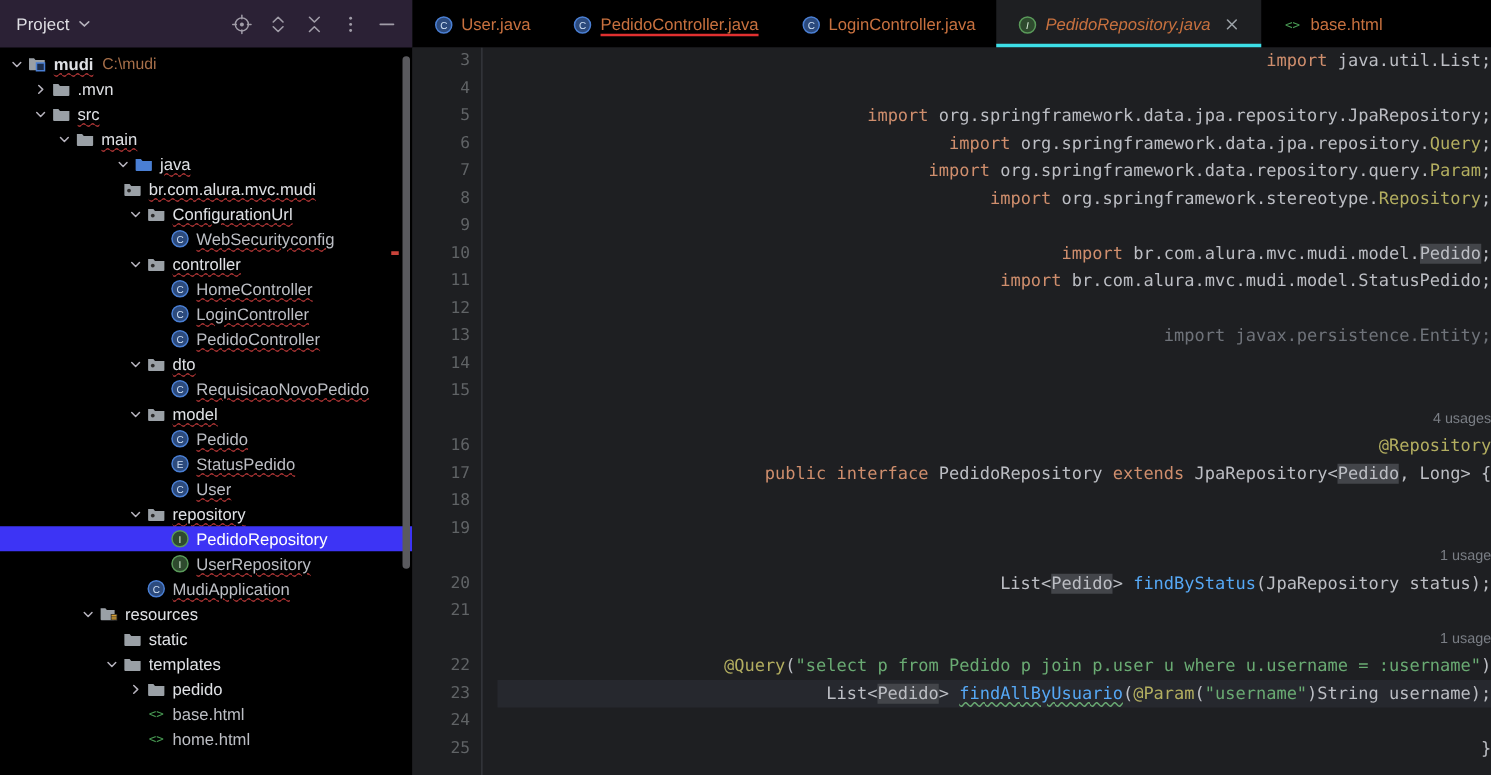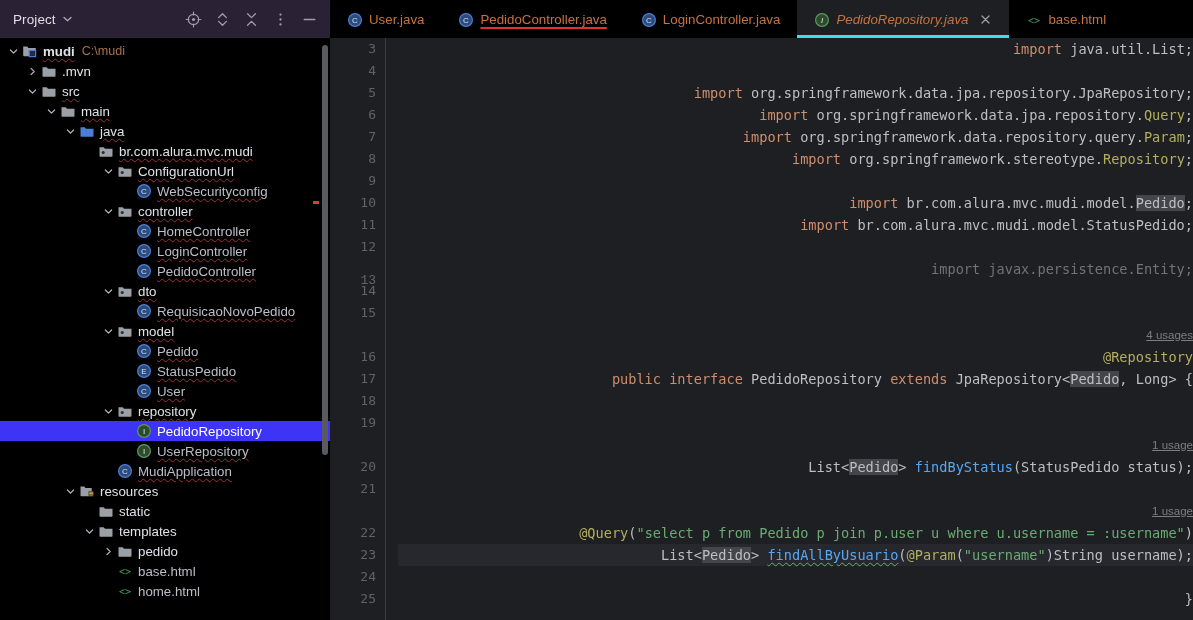--- a/index.html
+++ b/index.html
@@ -153,21 +153,20 @@
   }
   .cline {
     height: 22px; line-height: 22px; white-space: pre;
   }
   .cline.current { background: #26282e; }
   .hint {
     height: 22px; line-height: 22px; white-space: pre;
     font-family: "Liberation Sans", sans-serif;
     font-size: 11.5px; color: #7a7e85;
     padding-left: 32px;
-    text-decoration: underline;
   }
   
   .kw   { color: #cf8e6d; }
   .id   { color: #bcbec4; }
   .cls  { color: #bcbec4; }
   .ann  { color: #b3ae60; }
   .str  { color: #6aab73; }
   .mth  { color: #56a8f5; }
   .dim  { color: #6f737a; }
   .hl   { background: #43454a; }
@@ -274,21 +273,21 @@
               <path d="M2.4 4 L5.5 7.2 L8.6 4" stroke="#b6b3bd" stroke-width="1.2" fill="none" stroke-linecap="round" stroke-linejoin="round"></path>
             </svg>
           </span>
           <span class="ico">
             <svg width="16" height="16" viewBox="0 0 16 16">
               <path d="M1.5 4.2h4.2l1.3 1.5h7.5v7.3a.8.8 0 0 1-.8.8H2.3a.8.8 0 0 1-.8-.8z" fill="#9aa0a6"></path>
             </svg>
           </span>
           <span class="lbl fold wavy">main</span>
         </div>
-        <div class="row" style="padding-left: 65px;">
+        <div class="row" style="padding-left: 65px; margin-left: 28px;">
           <span class="arrow">
             <svg width="11" height="11" viewBox="0 0 11 11">
               <path d="M2.4 4 L5.5 7.2 L8.6 4" stroke="#b6b3bd" stroke-width="1.2" fill="none" stroke-linecap="round" stroke-linejoin="round"></path>
             </svg>
           </span>
           <span class="ico">
             <svg width="16" height="16" viewBox="0 0 16 16">
               <path d="M1.5 4.2h4.2l1.3 1.5h7.5v7.3a.8.8 0 0 1-.8.8H2.3a.8.8 0 0 1-.8-.8z" fill="#4a7fd4"></path>
             </svg>
           </span>
@@ -614,21 +613,21 @@
           <div class="lnum" style="top: 0px;">3</div>
           <div class="lnum" style="top: 22px;">4</div>
           <div class="lnum" style="top: 44px;">5</div>
           <div class="lnum" style="top: 66px;">6</div>
           <div class="lnum" style="top: 88px;">7</div>
           <div class="lnum" style="top: 110px;">8</div>
           <div class="lnum" style="top: 132px;">9</div>
           <div class="lnum" style="top: 154px;">10</div>
           <div class="lnum" style="top: 176px;">11</div>
           <div class="lnum" style="top: 198px;">12</div>
-          <div class="lnum" style="top: 232px; font-family: Liberation Mono, monospace;">13</div>
+          <div class="lnum" style="top: 220px;">13</div>
           <div class="lnum" style="top: 242px;">14</div>
           <div class="lnum" style="top: 264px;">15</div>
           <div class="lnum" style="top: 308px;">16</div>
           <div class="lnum" style="top: 330px;">17</div>
           <div class="lnum" style="top: 352px;">18</div>
           <div class="lnum" style="top: 374px;">19</div>
           <div class="lnum" style="top: 418px;">20</div>
           <div class="lnum" style="top: 440px;">21</div>
           <div class="lnum" style="top: 484px;">22</div>
           <div class="lnum" style="top: 506px;">23</div>
@@ -648,21 +647,21 @@
           <div class="cline">&nbsp;</div>
           <div class="cline"><span class="dim">import javax.persistence.Entity;</span></div>
           <div class="cline">&nbsp;</div>
           <div class="cline">&nbsp;</div>
           <div class="hint">4 usages</div>
           <div class="cline"><span class="ann">@Repository</span></div>
           <div class="cline"><span class="kw">public interface </span><span class="id">PedidoRepository</span><span class="kw"> extends </span><span class="id">JpaRepository&lt;</span><span class="id hl">Pedido</span><span class="id">, Long&gt; {</span></div>
           <div class="cline">&nbsp;</div>
           <div class="cline">&nbsp;</div>
           <div class="hint">1 usage</div>
-          <div class="cline"><span class="id">    List&lt;</span><span class="id hl">Pedido</span><span class="id">&gt; </span><span class="mth">findByStatus</span><span class="id">(StatusPedido status);</span></div>
+          <div class="cline"><span class="id">    List&lt;</span><span class="id hl">Pedido</span><span class="id">&gt; </span><span class="mth">findByStatus</span><span class="id">(JpaRepository status);</span></div>
           <div class="cline">&nbsp;</div>
           <div class="hint">1 usage</div>
           <div class="cline"><span class="ann">    @Query</span><span class="id">(</span><span class="str">"select p from Pedido p join p.user u where u.username = :username"</span><span class="id">)</span></div>
           <div class="cline current"><span class="id">    List&lt;</span><span class="id hl">Pedido</span><span class="id">&gt; </span><span class="mth sq">findAllByUsuario</span><span class="id">(</span><span class="ann">@Param</span><span class="id">(</span><span class="str">"username"</span><span class="id">)String username);</span></div>
           <div class="cline">&nbsp;</div>
           <div class="cline"><span class="id">}</span></div>
         </div>
     </div>
   </div>
 

